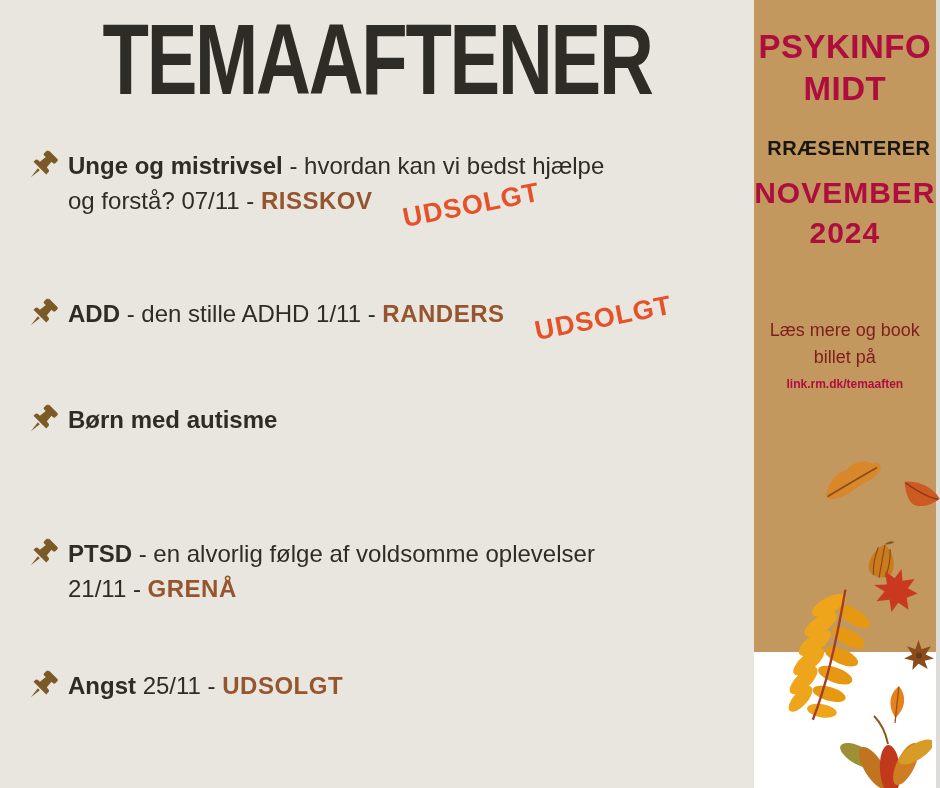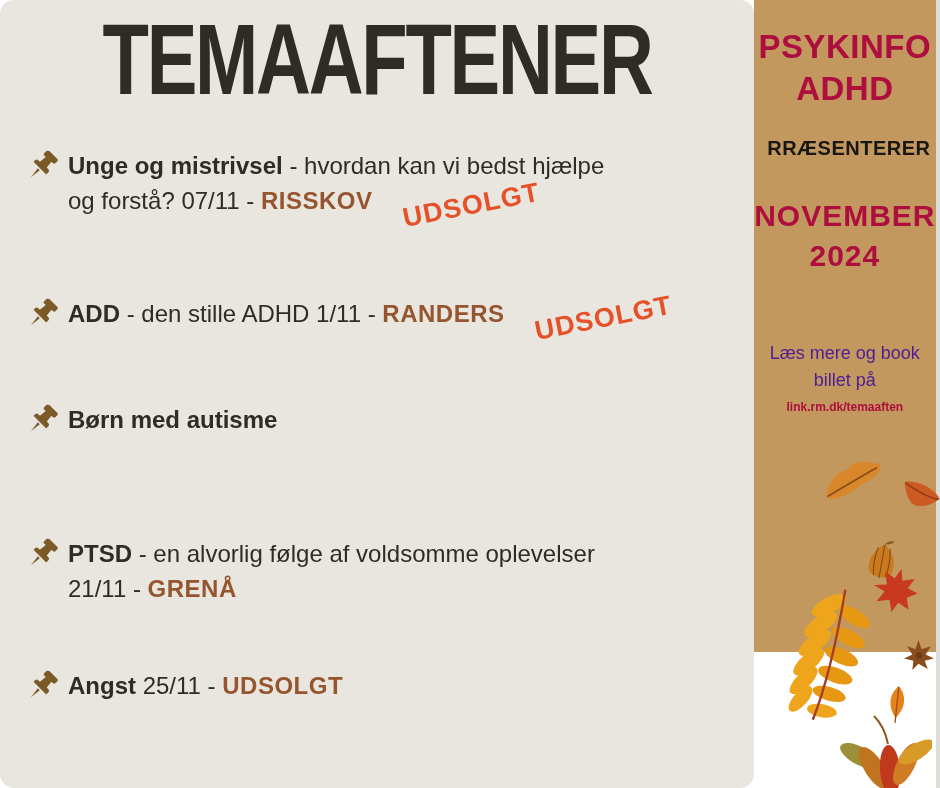--- a/index.html
+++ b/index.html
@@ -20,21 +20,20 @@
     background:#fff;
   }
   .poster{
     position:relative;width:940px;height:788px;
     display:flex;overflow:hidden;
   }
   
   .main{
     position:relative;width:840px;height:788px;
     background:var(--left-bg,#e9e6df);
-    border-radius:14px;
   }
   .title{
     position:absolute;top:2px;left:0;width:100%;
     text-align:center;
     font-size:100px;font-weight:800;
     letter-spacing:-3px;
     color:var(--text-dark,#2e2c27);
     transform:scaleX(0.76);
     transform-origin:center;
     white-space:nowrap;
@@ -75,29 +74,29 @@
     font-size:33px;line-height:42px;font-weight:800;
     color:var(--accent-crimson,#ae0e3e);
     letter-spacing:0.5px;
   }
   .presents{
     margin-top:27px;
     font-size:20px;font-weight:600;
     color:#17160f;letter-spacing:0.5px;padding-left:8px;
   }
   .monthyear{
-    margin-top:36px;
+    margin-top:13px;
     font-size:30px;line-height:40px;font-weight:800;
     color:var(--accent-crimson,#ae0e3e);
     letter-spacing:1px;
   }
   .cta{
     margin-top:64px;
     font-size:18px;line-height:27px;
-    color:#4c1d95;font-weight:500;
+    color:#7f1d1d;font-weight:500;
   }
   .link{
     font-size:12px;line-height:27px;font-weight:600;
     color:var(--accent-crimson,#ae0e3e);
   }
   .edge{width:5px;height:788px;background:var(--edge-gray,#dedcd8);}
   
   .deco{position:absolute;pointer-events:none;}
   .d-oak{left:68px;top:460px;transform:rotate(-8deg);}
   .d-frag{left:146px;top:480px;transform:rotate(14deg);}
@@ -185,21 +184,21 @@
       </span>
       <div class="event-text">
         <div><b>Angst</b> <span>25/11 -</span> <b class="loc">UDSOLGT</b></div>
       </div>
     </div>
   </div>
 
   <div class="sidebar">
     <div class="brand">
       <div>PSYKINFO</div>
-      <div>ADHD</div>
+      <div>MIDT</div>
     </div>
     <div class="presents">RRÆSENTERER</div>
     <div class="monthyear">
       <div>NOVEMBER</div>
       <div>2024</div>
     </div>
     <div class="cta">
       <div>Læs mere og book</div>
       <div>billet på</div>
     </div>

